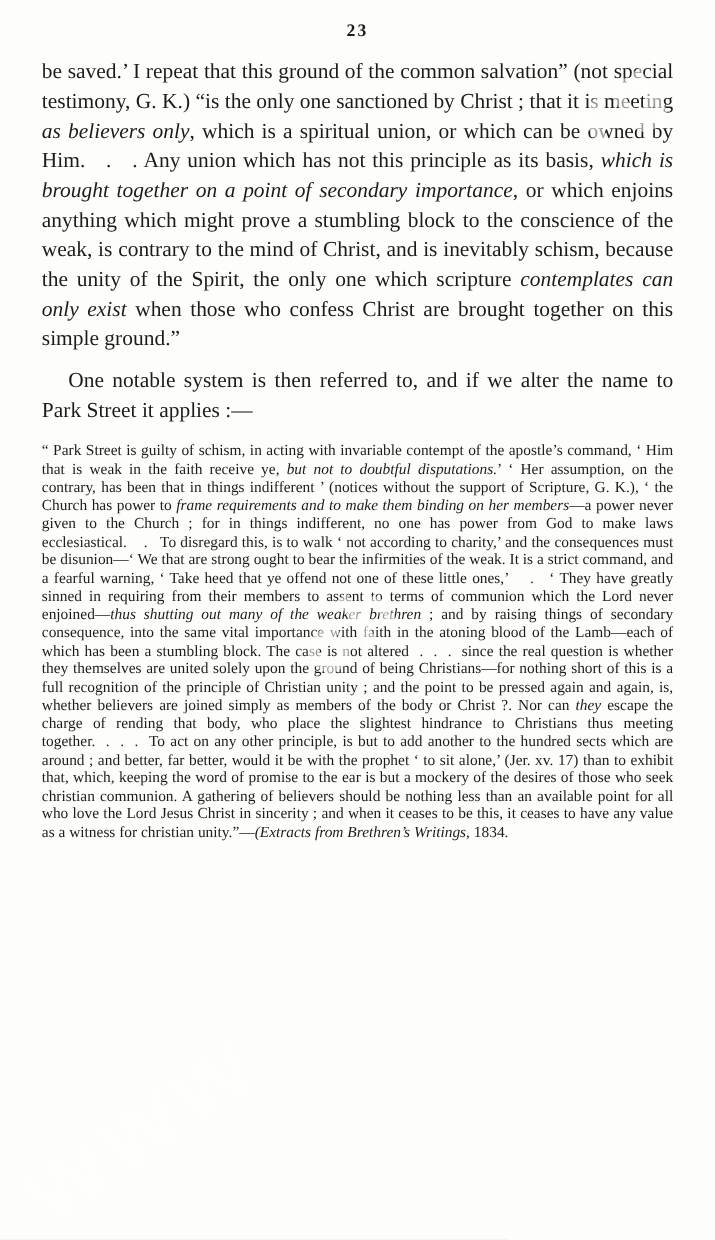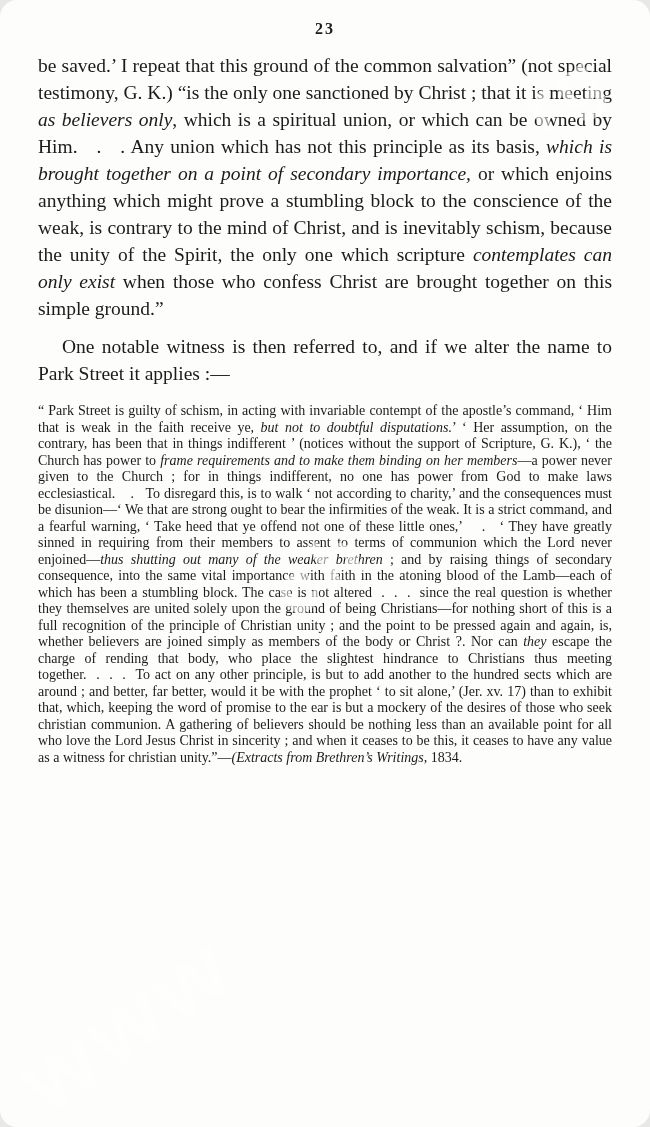--- a/index.html
+++ b/index.html
@@ -9,21 +9,20 @@
   }
   .page {
     position: relative;
     width: 650px;
     height: 1127px;
     margin: 0 auto;
     background: #fdfdfb;
     overflow: hidden;
     font-family: "Liberation Serif", "DejaVu Serif", serif;
     color: #1b1b1b;
-    border-radius: 17px;
   }
   .page-number {
     text-align: center;
     padding-top: 20px;
     font-size: 16px;
     letter-spacing: 2px;
     font-weight: bold;
   }
   .text-block {
     position: absolute;
@@ -74,21 +73,21 @@
 </style>
 </head>
 <body>
 
 <div class="page">
 
   <div class="page-number">23</div>
 
   <div class="text-block">
       <p class="main"><span>be saved.’ I repeat that this ground of the common salvation” (not special testimony, G. K.) “is the only one sanctioned by Christ ; that it is meeting </span><em>as believers only</em><span>, which is a spiritual union, or which can be owned by Him.&nbsp;&nbsp;&nbsp;.&nbsp;&nbsp;&nbsp;. Any union which has not this principle as its basis, </span><em>which is brought together on a point of secondary importance,</em><span> or which enjoins anything which might prove a stumbling block to the conscience of the weak, is contrary to the mind of Christ, and is inevitably schism, because the unity of the Spirit, the only one which scripture </span><em>contemplates can only exist</em><span> when those who confess Christ are brought together on this simple ground.”</span></p>
-      <p class="main follow indent"><span>One notable witness is then referred to, and if we alter the name to Park Street it applies :—</span></p>
+      <p class="main follow indent"><span>One notable system is then referred to, and if we alter the name to Park Street it applies :—</span></p>
       <p class="quote"><span>“&nbsp;Park Street is guilty of schism, in acting with invariable contempt of the apostle’s command, ‘ Him that is weak in the faith receive ye, </span><em>but not to doubtful disputations.</em><span>’ ‘ Her assumption, on the contrary, has been that in things indifferent ’ (notices without the support of Scripture, G. K.), ‘ the Church has power to </span><em>frame requirements and to make them binding on her members</em><span>—a power never given to the Church ; for in things indifferent, no one has power from God to make laws ecclesiastical.&nbsp;&nbsp;&nbsp;&nbsp;.&nbsp;&nbsp;&nbsp;To disregard this, is to walk ‘ not according to charity,’ and the consequences must be disunion—‘ We that are strong ought to bear the infirmities of the weak. It is a strict command, and a fearful warning, ‘ Take heed that ye offend not one of these little ones,’&nbsp;&nbsp;&nbsp;&nbsp;.&nbsp;&nbsp;&nbsp;‘ They have greatly sinned in requiring from their members to assent to terms of communion which the Lord never enjoined—</span><em>thus shutting out many of the weaker brethren</em><span> ; and by raising things of secondary consequence, into the same vital importance with faith in the atoning blood of the Lamb—each of which has been a stumbling block. The case is not altered&nbsp;&nbsp;.&nbsp;&nbsp;.&nbsp;&nbsp;.&nbsp;&nbsp;since the real question is whether they themselves are united solely upon the ground of being Christians—for nothing short of this is a full recognition of the principle of Christian unity ; and the point to be pressed again and again, is, whether believers are joined simply as members of the body or Christ ?. Nor can </span><em>they</em><span> escape the charge of rending that body, who place the slightest hindrance to Christians thus meeting together.&nbsp;&nbsp;.&nbsp;&nbsp;.&nbsp;&nbsp;.&nbsp;&nbsp;To act on any other principle, is but to add another to the hundred sects which are around ; and better, far better, would it be with the prophet ‘ to sit alone,’ (Jer. xv. 17) than to exhibit that, which, keeping the word of promise to the ear is but a mockery of the desires of those who seek christian communion. A gathering of believers should be nothing less than an available point for all who love the Lord Jesus Christ in sincerity ; and when it ceases to be this, it ceases to have any value as a witness for christian unity.”—</span><em>(Extracts from Brethren’s Writings</em><span>, 1834.</span></p>
     </div>
 
   <div class="watermark">
     <span class="wm wm1">www</span>
     <span class="wm wm2">ch</span>
     <span class="wm wm3">rg</span>
   </div>
 
 </div>

